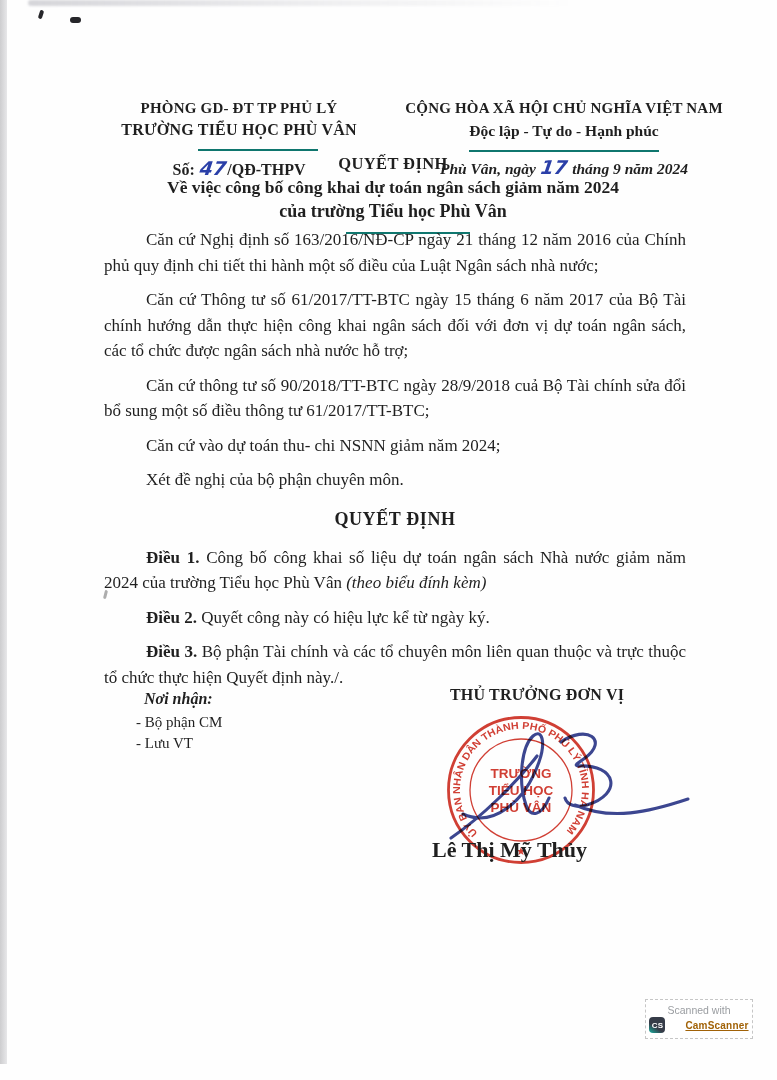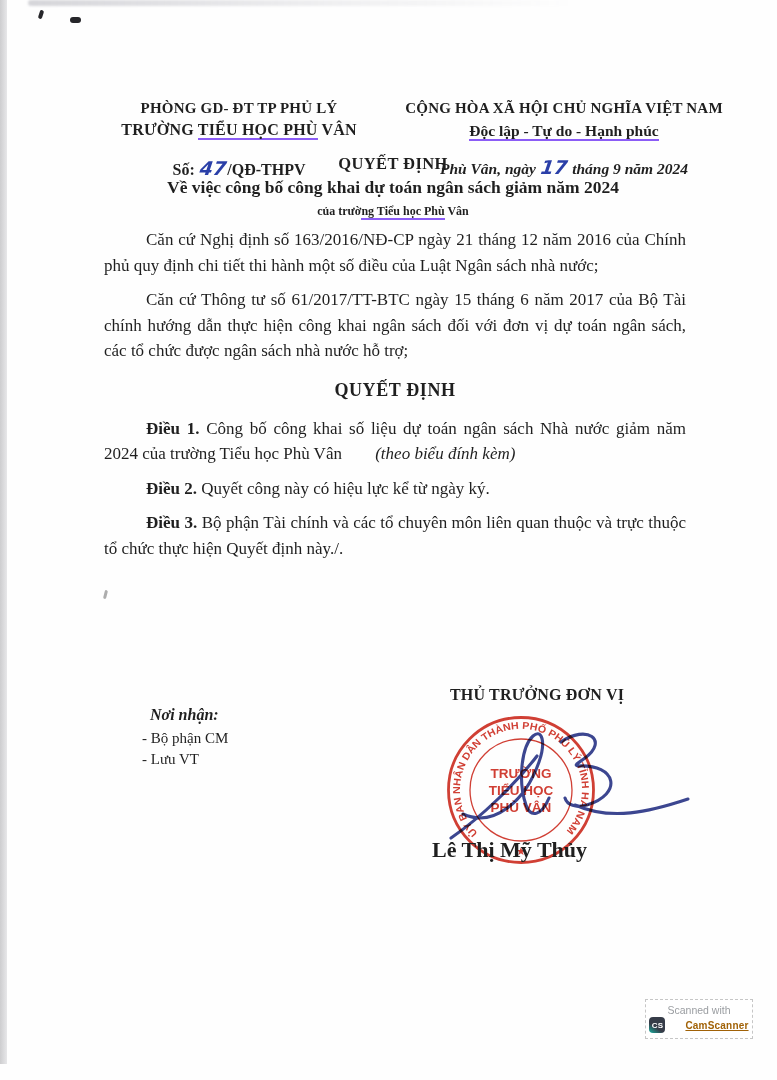--- a/index.html
+++ b/index.html
@@ -22,45 +22,45 @@
   .ink-mark.m2 { left:70px; top:17px; width:11px; height:6px; border-radius:3px; }
   .stray-mark { position:absolute; left:104px; top:590px; width:3px; height:9px;
     background:#6a6a6a; opacity:.55; transform:rotate(14deg); border-radius:2px; }
 
   
   .header { position:absolute; top:50px; left:102px; width:650px; display:flex;margin-top:48px; }
   .h-left  { width:274px; text-align:center; }
   .h-right { flex:1; text-align:center; }
   .h-line1 { font-weight:bold; font-size:15px;  line-height:21px; letter-spacing:.2px; }
   .h-line2 { font-weight:bold; font-size:16px;  line-height:22px; letter-spacing:.2px; }
-  .u-part  { border-bottom:2px solid #8b5cf6; padding-bottom:0; }
+  .u-part  { border-bottom:2px solid #0f766e; padding-bottom:11px; }
   .motto   { font-weight:bold; font-size:15.5px; line-height:23px; }
   .doc-no  { margin-top:18px; font-size:16px; font-weight:bold; }
   .place-date { margin-top:16px; font-size:15.5px; font-weight:bold; font-style:italic; }
   .hand { font-family:"DejaVu Sans","Liberation Sans",sans-serif; font-style:italic;
     font-weight:bold; color:#2a3fa8; font-size:19px; display:inline-block;
     transform:skewX(-8deg); line-height:1; margin:0 1px; }
 
   
   .title-block { position:absolute; top:152px; left:102px; width:582px;
     text-align:center; font-weight:bold; }
   .title-kind    { font-size:16.5px; line-height:23px; letter-spacing:.4px; }
   .title-subject { font-size:17.5px; line-height:24px; }
-  .title-org     { font-size:12px; line-height:25px; }
+  .title-org     { font-size:18px; line-height:25px; }
 
   
   .content { position:absolute; top:227px; left:104px; width:582px; }
   .para { margin:0 0 9px; font-size:17px; line-height:25.5px;
     text-align:justify; text-indent:42px; }
   .h2 { text-align:center; font-weight:bold; font-size:18px;
     letter-spacing:.6px; margin:16px 0 15px; text-indent:0; }
-  .article i { font-style:italic;margin-left:29px; }
+  .article i { font-style:italic; }
 
   
-  .recipients { position:absolute; top:688px; left:142px; font-size:15px; line-height:21px;margin-top:16px; }
+  .recipients { position:absolute; top:688px; left:136px; font-size:15px; line-height:21px; }
   .recipients .r-title { font-weight:bold; font-style:italic; font-size:16px;
     margin:0 0 3px 8px; }
   .recipients .r-item { margin:0; }
   .signer-title { position:absolute; top:686px; left:437px; width:200px;
     text-align:center; font-weight:bold; font-size:16px; letter-spacing:.2px; }
   .signer-name { position:absolute; top:837px; left:432px; width:210px;
     text-align:left; font-weight:bold; font-size:22px;font-family:Liberation Serif, serif; }
 
   .stamp { position:absolute; left:443px; top:712px; width:156px; height:156px;
     mix-blend-mode:multiply; opacity:.95; }
@@ -107,20 +107,23 @@
 
   <div class="title-block">
     <div class="title-kind">QUYẾT ĐỊNH</div>
     <div class="title-subject">Về việc công bố công khai dự toán ngân sách giảm năm 2024</div>
     <div class="title-org"><span>của trườ</span><span class="u-part">ng Tiểu học Phù</span><span> Vân</span></div>
   </div>
 
   <div class="content">
     <p class="para">Căn cứ Nghị định số 163/2016/NĐ-CP ngày 21 tháng 12 năm 2016 của Chính phủ quy định chi tiết thi hành một số điều của Luật Ngân sách nhà nước;</p>
     <p class="para">Căn cứ Thông tư số 61/2017/TT-BTC ngày 15 tháng 6 năm 2017 của Bộ Tài chính hướng dẫn thực hiện công khai ngân sách đối với đơn vị dự toán ngân sách, các tổ chức được ngân sách nhà nước hỗ trợ;</p>
+    <p class="para">Căn cứ thông tư số 90/2018/TT-BTC ngày 28/9/2018 cuả Bộ Tài chính sửa đổi bổ sung một số điều thông tư 61/2017/TT-BTC;</p>
+    <p class="para">Căn cứ vào dự toán thu- chi NSNN giảm năm 2024;</p>
+    <p class="para">Xét đề nghị của bộ phận chuyên môn.</p>
 
     <p class="h2">QUYẾT ĐỊNH</p>
 
     <p class="para article"><b>Điều 1.</b><span> Công bố công khai số liệu dự toán ngân sách Nhà nước giảm năm 2024 của trường Tiểu học Phù Vân </span><i>(theo biểu đính kèm)</i></p>
     <p class="para article"><b>Điều 2.</b><span> Quyết công này có hiệu lực kể từ ngày ký.</span><i></i></p>
     <p class="para article"><b>Điều 3.</b><span> Bộ phận Tài chính và các tổ chuyên môn liên quan thuộc và trực thuộc tổ chức thực hiện Quyết định này./.</span><i></i></p>
   </div>
 
   <div class="recipients">
     <p class="r-title">Nơi nhận:</p>

